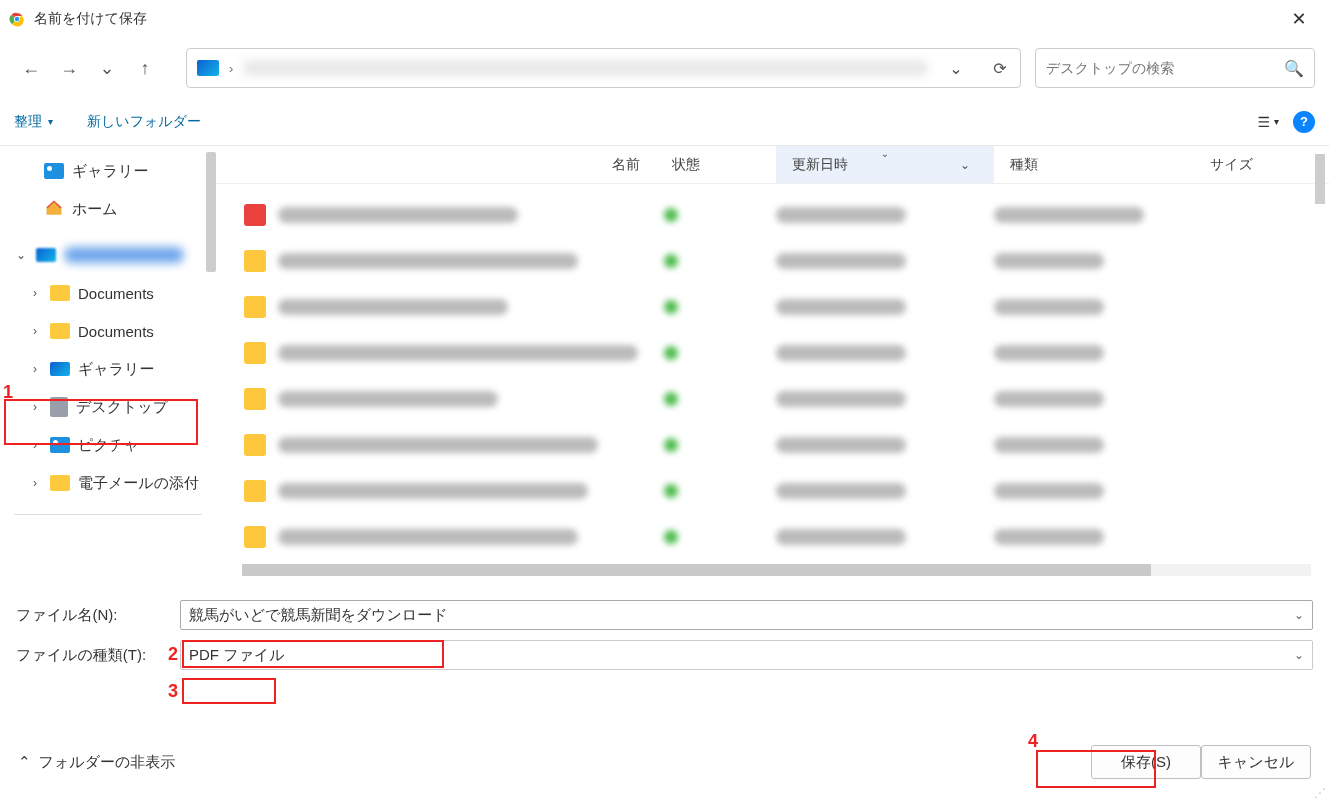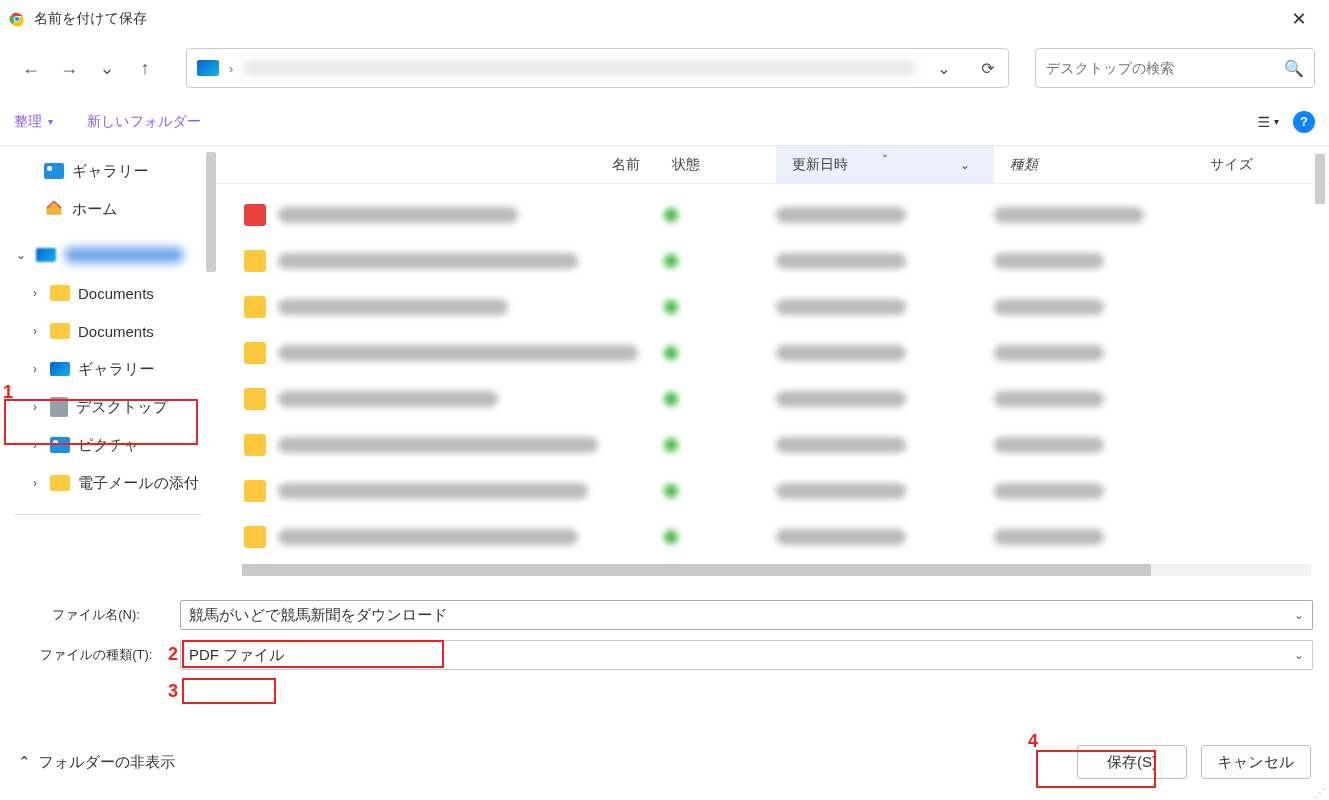--- a/index.html
+++ b/index.html
@@ -13,27 +13,27 @@
 
   
   .navbar { height: 60px; display: flex; align-items: center; padding: 0 14px 0 14px; gap: 4px; }
   .nav-btn { width: 34px; height: 34px; display: flex; align-items: center; justify-content: center; color: #555; font-size: 18px; border-radius: 3px; }
   .nav-btn.spaced { margin-right: 10px; }
   .address-wrap { flex: 1; margin: 0 10px; height: 40px; border: 1px solid #ccc; border-radius: 4px; display: flex; align-items: center; padding: 0 10px; gap: 10px; }
   .address-icon { width: 22px; height: 16px; background: linear-gradient(135deg,#0b60d1,#13b4e8); border-radius: 2px; }
   .breadcrumb-arrow { color: #777; font-size: 13px; }
   .address-blur { flex: 1; height: 16px; background: #e9e9e9; filter: blur(4px); border-radius: 6px; margin-right: 8px; }
   .addr-ctrl { width: 20px; text-align: center; color: #555; font-size: 16px; }
-  .searchbox { width: 280px; height: 40px; border: 1px solid #ccc; border-radius: 4px; display: flex; align-items: center; padding: 0 10px; margin-left: 12px; }
+  .searchbox { width: 280px; height: 40px; border: 1px solid #ccc; border-radius: 4px; display: flex; align-items: center; padding: 0 10px; margin-left: 0; }
   .searchbox input { flex: 1; border: none; outline: none; font-size: 14px; color: #555; }
   .searchbox .mag { color: #555; font-size: 16px; }
 
   
   .toolbar2 { height: 48px; display: flex; align-items: center; padding: 0 14px; gap: 34px; border-bottom: 1px solid #e8e8e8; }
-  .toolbar2 .drop { display: flex; align-items: center; gap: 6px; color: #8b5cf6; }
+  .toolbar2 .drop { display: flex; align-items: center; gap: 6px; color: #0369a1; }
   .toolbar2 .right { margin-left: auto; display: flex; align-items: center; gap: 14px; }
   .view-btn { display: flex; align-items: center; gap: 4px; color: #333; }
   .help-icon { width: 22px; height: 22px; border-radius: 50%; background: #0a84ff; color: #fff; display: flex; align-items: center; justify-content: center; font-size: 13px; font-weight: bold; }
 
   
   .main { display: flex; height: 430px; position: relative; }
   .tree { width: 216px; padding: 6px 0; overflow: hidden; position: relative; }
   .tree-scroll { position:absolute; right:0; top:6px; width:10px; height:120px; background:#cdcdcd; border-radius:2px;}
   .tree-item { height: 38px; display: flex; align-items: center; gap: 8px; padding: 0 10px 0 44px; font-size: 15px; cursor: default; }
   .tree-item.root { padding-left: 44px; }
@@ -50,21 +50,21 @@
 
   
   .listing { flex: 1; display: flex; flex-direction: column; position: relative; }
   .cols { height: 38px; display: flex; align-items: center; font-size: 14px; color: #444; border-bottom: 1px solid #eee; }
   .col { padding: 0 16px; }
   .col.name { flex: 0 0 440px; padding-left: 42px; text-align: right;}
   .col.status { flex: 0 0 120px;}
   .col.date { flex: 0 0 218px; background:#eaf1fa; height:100%; display:flex; align-items:center; position:relative;}
   .col.date .tiny-chev { position:absolute; left:50%; top:2px; transform:translateX(-50%); font-size:10px; color:#555;}
   .col.date .sort-chev { font-size:12px; color:#555; margin-left:auto; margin-right:8px;}
-  .col.type { flex: 0 0 200px; font-style: italic;}
+  .col.type { flex: 0 0 200px;}
   .col.size { flex: 1; padding-right: 30px;}
   .rows { flex:1; overflow:hidden; padding: 8px 0;}
   .row { height: 46px; display:flex; align-items:center; }
   .row .ico{ width:22px;height:22px;margin-left:28px;margin-right:12px;border-radius:3px;}
   .row .ico.red{background:#e9413c;}
   .row .ico.yel{background:#fec83d;}
   .row .bl { height:16px; border-radius:8px; filter: blur(3px);}
   .row .bl.name{background:#bbb;}
   .row .bl.stat{background:#4cbb4c; width:14px;height:14px;border-radius:50%;}
   .row .bl.meta{background:#bbb;}
@@ -72,28 +72,28 @@
   .row .cstat{flex:0 0 120px;display:flex;justify-content:flex-start; padding-left:8px;}
   .row .cdate{flex:0 0 218px;}
   .row .ctype{flex:0 0 200px;}
   .listing-hscroll{position:absolute;left:26px;right:18px;bottom:0;height:12px;background:#f2f2f2;}
   .listing-hscroll .thumb{height:100%;width:85%;background:#c9c9c9;}
   .listing-vscroll{position:absolute;right:4px;top:8px;width:10px;height:50px;background:#cdcdcd;}
 
   
   .fields { padding: 24px 16px 6px 16px; }
   .field-row { display:flex;align-items:center;margin-bottom:10px; }
-  .field-row .lbl { width: 164px; text-align:center; padding-right:4px; font-size:13px;}
+  .field-row .lbl { width: 164px; text-align:left; padding-right:4px; font-size:15px;}
   .field-row .ctl { flex:1; height:30px; border:1px solid #aaa; border-radius:2px; display:flex;align-items:center;padding:0 8px;font-size:15px; position:relative;background:#fff;}
   .field-row .ctl .dd{margin-left:auto;color:#666;font-size:12px;}
 
   
   .footer { position:absolute; bottom:16px; left:0; right:0; height:44px; display:flex;align-items:center;padding:0 18px;}
   .footer .fold{display:flex;align-items:center;gap:8px;font-size:15px;}
-  .footer .btns{margin-left:auto;display:flex;gap:14px;}
+  .footer .btns{margin-left:auto;display:flex;}
   .btn{min-width:110px;height:34px;border:1px solid #bfbfbf;border-radius:3px;background:#fdfdfd;display:flex;align-items:center;justify-content:center;font-size:15px;}
 
   
   .callout-box { position:absolute; border:2px solid #e22; pointer-events:none; }
   .callout-num { position:absolute; color:#e22; font-weight:bold; font-size:18px; pointer-events:none;}
 
   .resize-grip{position:absolute;right:3px;bottom:3px;color:#bbb;font-size:12px;line-height:8px;}
 </style>
 </head>
 <body>

